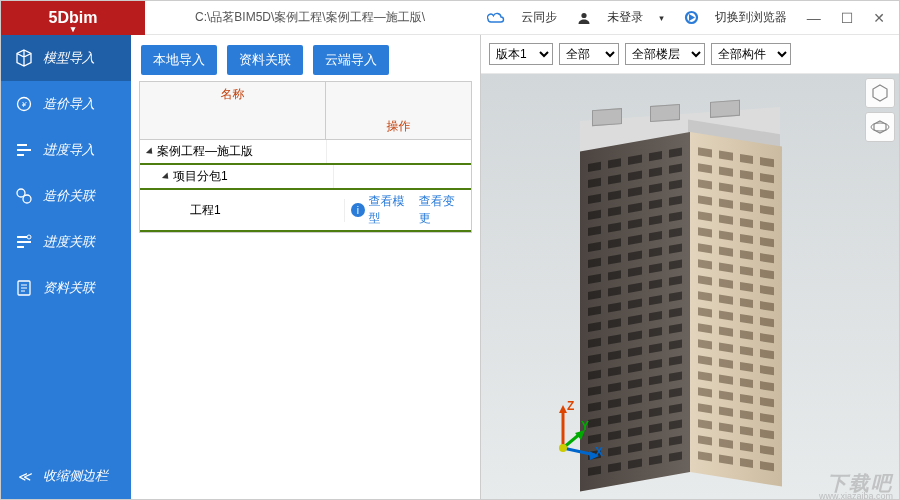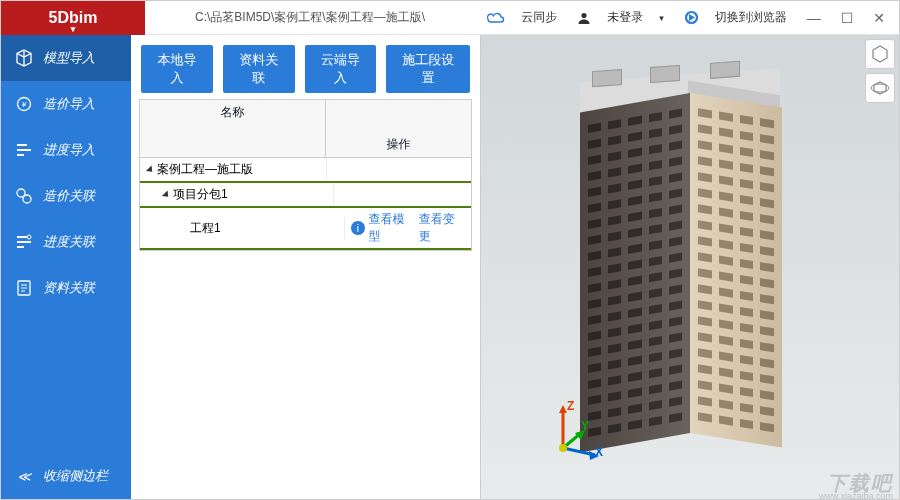--- a/index.html
+++ b/index.html
@@ -19,21 +19,21 @@
   .sidebar-item { display: flex; align-items: center; gap: 10px; padding: 14px 14px; font-size: 13px; cursor: pointer; }
   .sidebar-item.active { background: #1f5fa8; }
   .sidebar-item .sb-icon { width: 18px; height: 18px; display: flex; align-items: center; justify-content: center; }
   .sidebar .collapse-item { margin-top: auto; }
   .content { flex: 1; display: flex; min-width: 0; }
   .left-panel { width: 350px; display: flex; flex-direction: column; border-right: 1px solid #ccc; }
   .toolbar { display: flex; gap: 10px; padding: 10px 10px 6px; }
   .btn { background: #2b7cd9; color: #fff; border: none; padding: 6px 12px; font-size: 13px; cursor: pointer; border-radius: 2px; }
   .table { border: 1px solid #ccc; margin: 0 8px; font-size: 12px; }
   .th-row { display: flex; background: #f7f7f7; border-bottom: 1px solid #ccc; }
-  .th-row > div { padding: 4px 6px; text-align: center; color: #0f172a; }
+  .th-row > div { padding: 4px 6px; text-align: center; color: #c2410c; }
   .th-name { flex: 1.3; border-right: 1px solid #ccc; }
   .th-op { flex: 1; margin-top: 32px; }
   .tree-row { display: flex; border-bottom: 2px solid #4d7c0f; min-height: 22px; align-items: center; justify-content: space-between; }
   .tree-name { flex: 1.3; border-right: 1px solid #eee; padding: 3px 6px; display: flex; align-items: center; gap: 4px; }
   .tree-op { flex: 1; padding: 3px 6px; display: flex; align-items: center; gap: 4px; }
   .tri { display: inline-block; width: 0; height: 0; border-left: 5px solid #333; border-top: 4px solid transparent; border-bottom: 4px solid transparent; transform: rotate(45deg); }
   .link { color: #2b7cd9; cursor: pointer; }
   .info-icon { width: 14px; height: 14px; border-radius: 50%; background: #2b7cd9; color: #fff; font-size: 10px; display: inline-flex; align-items: center; justify-content: center; }
   .viewer { flex: 1; display: flex; flex-direction: column; background: #fff; position: relative; }
   .viewer-toolbar { display: flex; align-items: center; gap: 6px; padding: 8px 8px; border-bottom: 1px solid #e8e8e8; }
@@ -163,21 +163,20 @@
       </div>
     </div>
 
     <div class="content">
 
       <div class="left-panel">
         <div class="toolbar">
           <button class="btn">本地导入</button>
           <button class="btn">资料关联</button>
           <button class="btn">云端导入</button>
-          <button class="btn">施工段设置</button>
         </div>
         <div class="table">
           <div class="th-row">
             <div class="th-name">名称</div>
             <div class="th-op">操作</div>
           </div>
           <div class="tree-row">
             <div class="tree-name" style="padding-left:8px;">
               <span class="tri"></span>
               <span>案例工程—施工版</span>
@@ -198,20 +197,26 @@
             <div class="tree-op">
               <span class="info-icon">i</span>
               <span class="link">查看模型</span>
               <span class="link">查看变更</span>
             </div>
           </div>
         </div>
       </div>
 
       <div class="viewer">
+        <div class="viewer-toolbar">
+          <select class="select" style="width:64px;"><option>版本1</option></select>
+          <select class="select" style="width:60px;"><option>全部</option></select>
+          <select class="select" style="width:80px;"><option>全部楼层</option></select>
+          <select class="select" style="width:80px;"><option>全部构件</option></select>
+        </div>
         <div class="viewer-canvas">
           <div class="view-tools">
             <div class="view-tool">
               <svg width="20" height="20" viewBox="0 0 20 20">
                   <path d="M10 2l7 4v8l-7 4-7-4V6z" fill="none" stroke="#888" stroke-width="1.2"></path>
                 </svg>
             </div>
             <div class="view-tool">
               <svg width="20" height="20" viewBox="0 0 20 20">
                   <path d="M10 4l6 3v6l-6 3-6-3V7z" fill="none" stroke="#888" stroke-width="1.2"></path>

